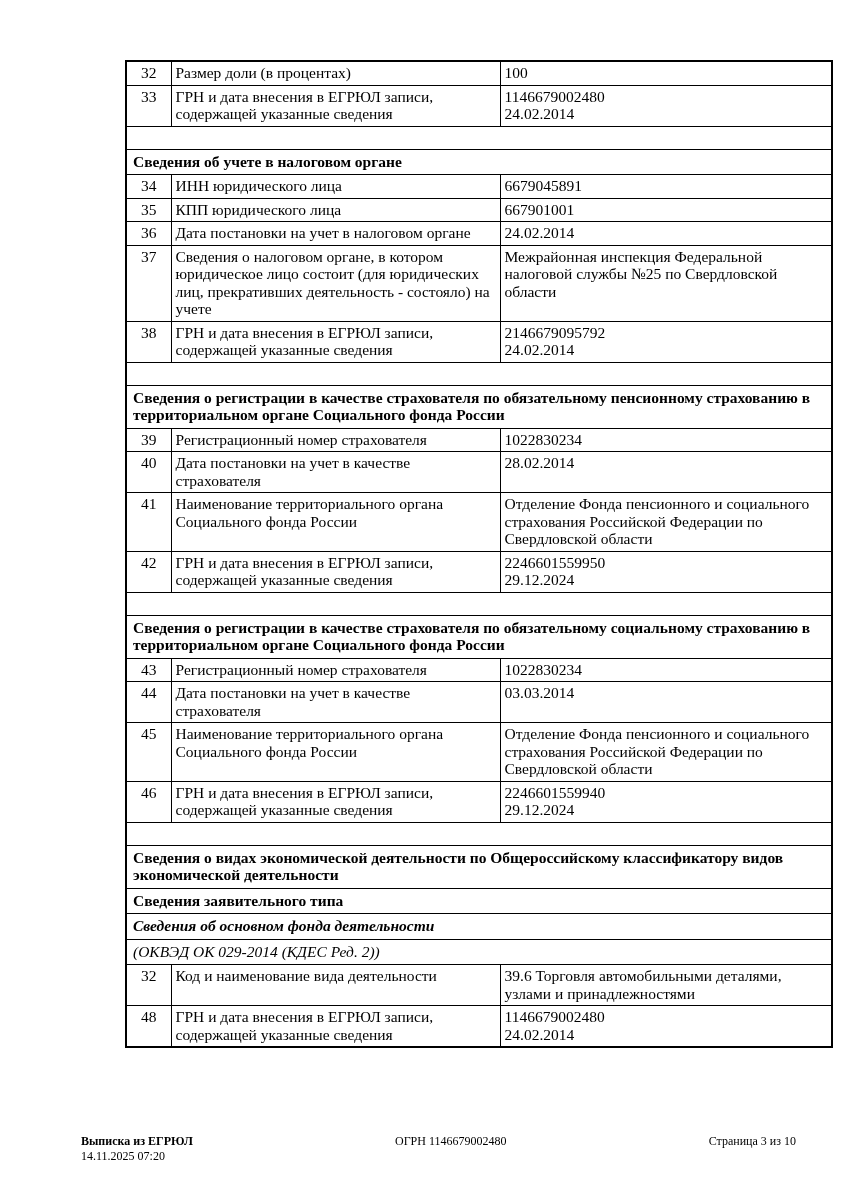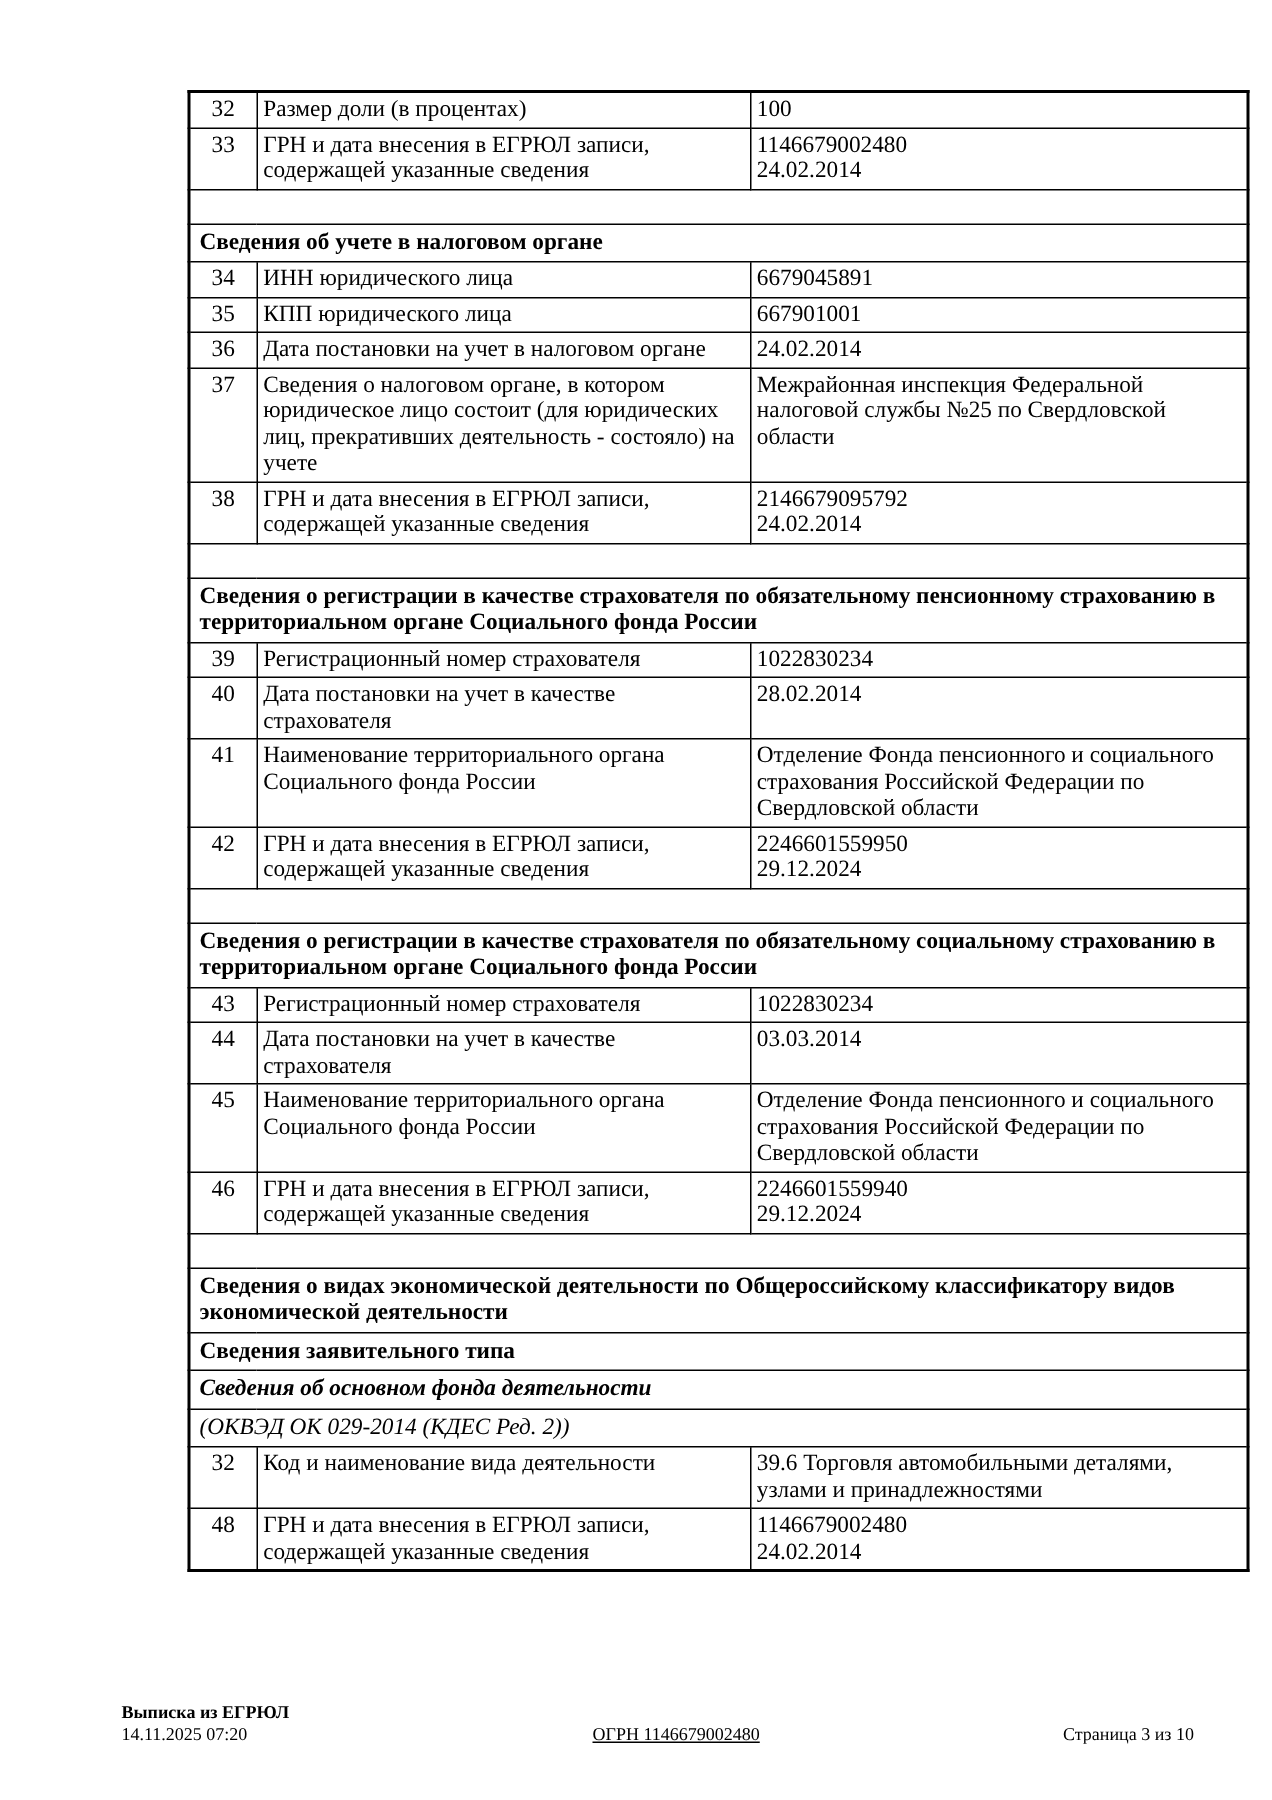--- a/index.html
+++ b/index.html
@@ -65,27 +65,26 @@
     font-weight: normal;
     font-style: italic;
   }
   .value-line { white-space: normal; font-family: Liberation Serif, serif; }
   .footer {
     position: absolute;
     left: 81px;
     right: 52px;
     top: 1134px;
     display: flex;
-    align-items: flex-end;
     font-size: 12px;
     line-height: 15px;
   }
   .footer-left  { text-align: left; }
   .footer-title { font-weight: bold; }
-  .footer-center { flex: 1; text-align: center; text-decoration: underline; }
+  .footer-center { flex: 1; text-align: center; }
   .footer-right { text-align: right; }
 </style>
 </head>
 <body>
 
 <div class="page">
 
   <table class="doc-table">
     <colgroup>
       <col class="c-num">

